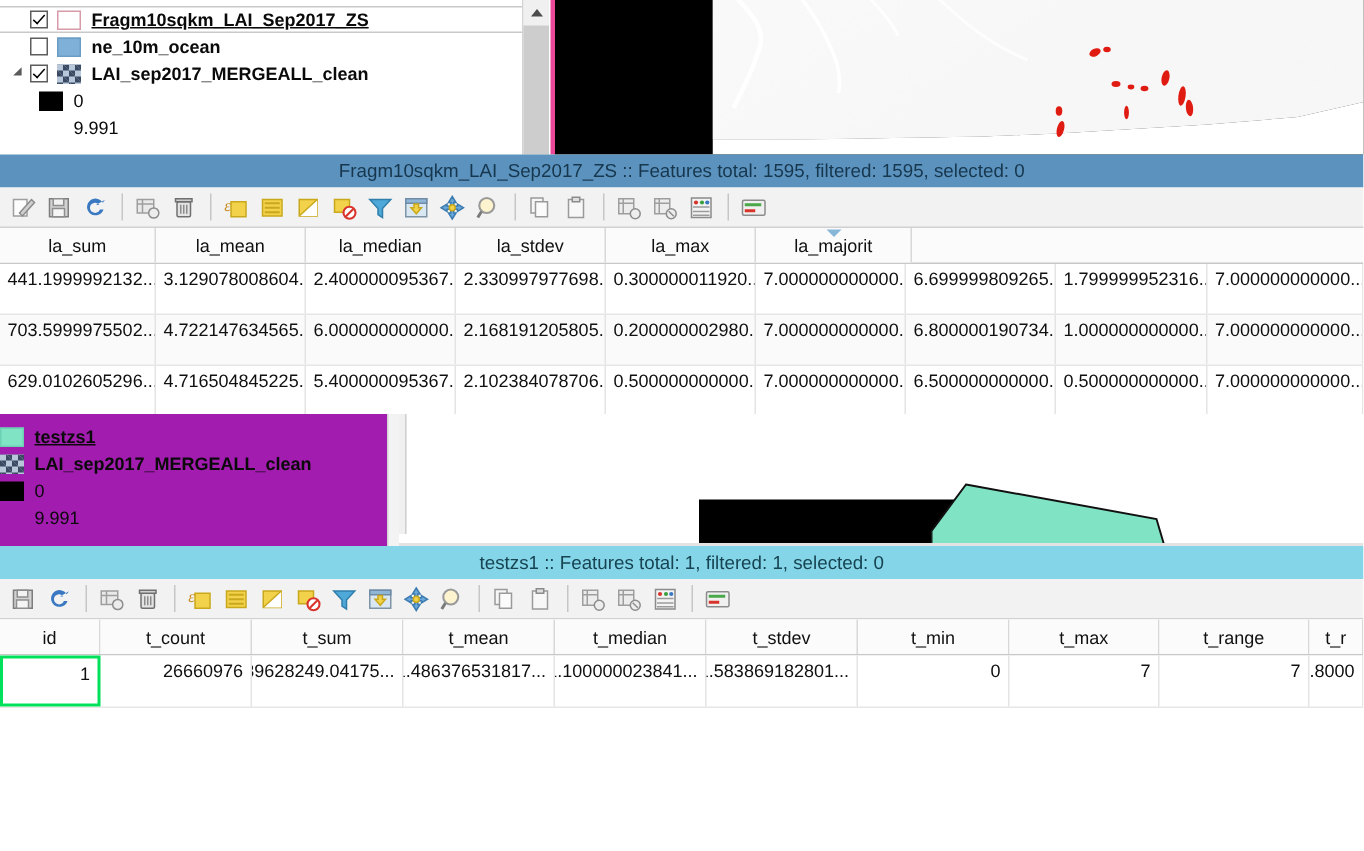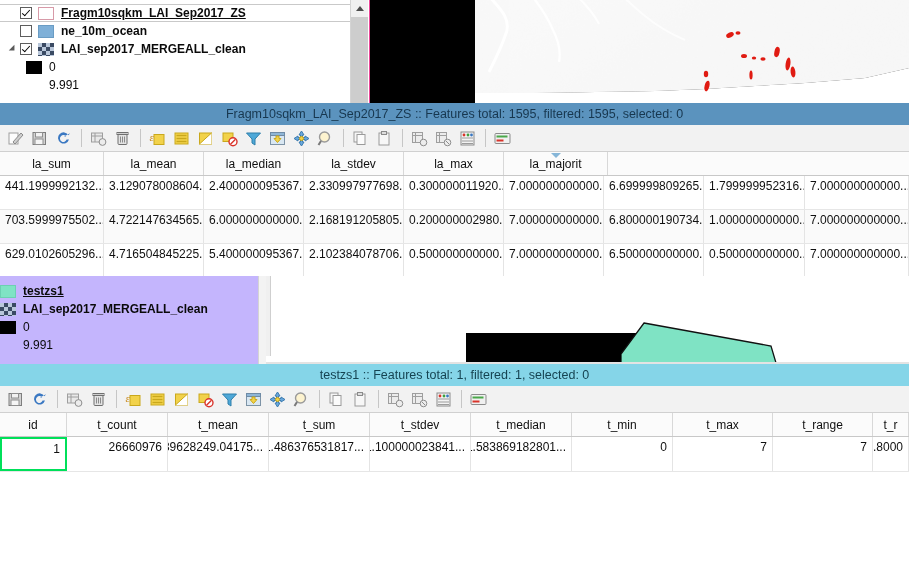--- a/index.html
+++ b/index.html
@@ -13,21 +13,21 @@
     position:relative;
   }
   .app{position:absolute;inset:0;}
 
   
   .top-region{position:absolute;left:0;top:0;width:909px;height:103px;background:#ffffff;}
 
   .layers-panel{
     position:absolute;left:0;top:0;width:370px;height:103px;
     background:#ffffff;
-    border-right:1px solid #ec4899;
+    border-right:3px solid #ec4899;
     box-sizing:border-box;
   }
   .layer-rows{position:absolute;left:0;top:4px;width:352px;}
   .layer-row{
     display:flex;align-items:center;height:18px;padding-left:6px;box-sizing:border-box;
   }
   .layer-row.selected{background:#ffffff;border:1px solid #c9c9c9;border-left:none;border-right:none;}
   .expander{
     width:14px;height:18px;display:flex;align-items:center;justify-content:center;
     flex:0 0 14px;
@@ -128,21 +128,21 @@
     border-right:1px solid #e4e4e4;
     font-size:12px;color:#101010;box-sizing:border-box;
     overflow:hidden;white-space:nowrap;
   }
   .td.num{justify-content:flex-end;}
   .td.sel{border:2px solid #00e05a;background:#ffffff;}
 
   
   .mid-region{position:absolute;left:0;top:276px;width:909px;height:88px;background:#ffffff;}
   .layers-panel2{
-    position:absolute;left:0;top:0;width:265px;height:88px;background:#c4b5fd;
+    position:absolute;left:0;top:0;width:265px;height:88px;background:#a21caf;
     border-right:1px solid #9a9a9a;box-sizing:border-box;
   }
   .panel2-scroll{
     position:absolute;left:258px;top:0;width:7px;height:88px;background:#f3f3f3;
     border-left:1px solid #d4d4d4;
   }
   .map-canvas2{
     position:absolute;left:266px;top:0;width:643px;height:88px;background:#ffffff;overflow:hidden;
   }
   .mini-vscroll{position:absolute;left:0;top:0;width:4px;height:80px;background:#f0f0f0;border-right:1px solid #cfcfcf;}
@@ -613,24 +613,24 @@
           <rect x="2.5" y="5.5" width="11" height="2" fill="#4aa84a"></rect>
           <rect x="2.5" y="9.5" width="7" height="2" fill="#d9342b"></rect>
         </svg>
       </div>
     </div>
 
   <div class="tbl tbl2">
     <div class="thead" id="thead2">
         <div class="th" style="width:67px;flex:0 0 67px">id</div>
         <div class="th" style="width:101px;flex:0 0 101px">t_count</div>
+        <div class="th" style="width:101px;flex:0 0 101px">t_sum</div>
         <div class="th" style="width:101px;flex:0 0 101px">t_mean</div>
-        <div class="th" style="width:101px;flex:0 0 101px">t_sum</div>
+        <div class="th" style="width:101px;flex:0 0 101px">t_median</div>
         <div class="th" style="width:101px;flex:0 0 101px">t_stdev</div>
-        <div class="th" style="width:101px;flex:0 0 101px">t_median</div>
         <div class="th" style="width:101px;flex:0 0 101px">t_min</div>
         <div class="th" style="width:100px;flex:0 0 100px">t_max</div>
         <div class="th" style="width:100px;flex:0 0 100px">t_range</div>
         <div class="th" style="width:36px;flex:0 0 36px">t_r</div>
       </div>
     <div id="tbody2">
         <div class="trow" style="height:34px">
           <div class="td num sel" style="width:67px;flex:0 0 67px">1</div>
           <div class="td num" style="width:101px;flex:0 0 101px">26660976</div>
           <div class="td num" style="width:101px;flex:0 0 101px">39628249.04175...</div>

